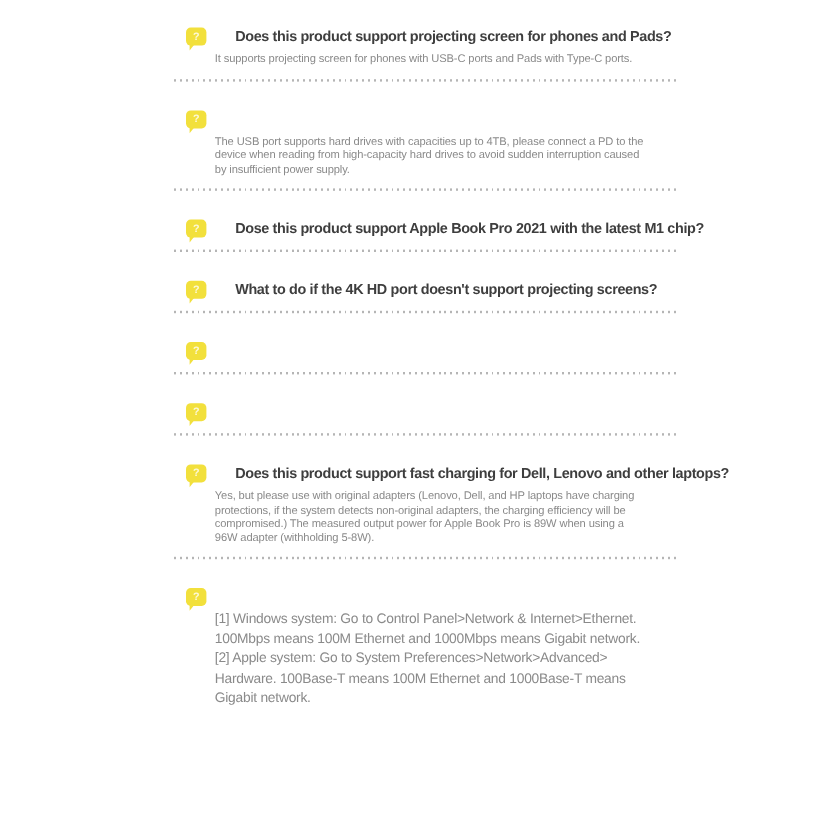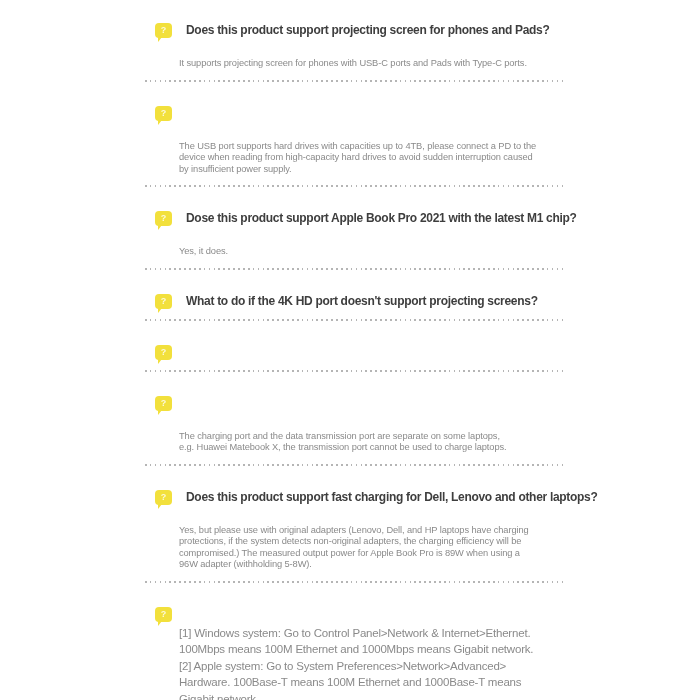--- a/index.html
+++ b/index.html
@@ -37,30 +37,30 @@
     border-width: 5px 4px 0 0;
     border-color: #F2E03C transparent transparent transparent;
   }
   .q-mark {
     font-size: 9px;
     font-weight: bold;
     color: rgba(255,255,255,0.8);
     line-height: 1;
   }
   .q-text {
-    margin-left: 14px;
+    margin-left: 24px;
     font-size: 12px;
     font-weight: bold;
     letter-spacing: -0.3px;
     line-height: 16px;
     color: #3E3E3E;
     white-space: nowrap;
   }
   .a-text {
-    margin: 20px 0 0 34px;
+    margin: 6px 0 0 34px;
     font-size: 9.3px;
     letter-spacing: -0.1px;
     line-height: 11.5px;
     color: #8A8A8A;
     white-space: pre;
   }
   .faq-item.large-answer .a-text {
     margin-top: 3px;
     font-size: 11.5px;
     letter-spacing: -0.2px;
@@ -105,21 +105,20 @@
   </section>
   <div class="sep"></div>
 
   <section class="faq-item">
     <div class="q-row">
       <span class="q-icon">
           <span class="q-mark">?</span>
         </span>
       <h2 class="q-text">Dose this product support Apple Book Pro 2021 with the latest M1 chip?</h2>
     </div>
-    <p class="a-text">Yes, it does.</p>
   </section>
   <div class="sep"></div>
 
   <section class="faq-item">
     <div class="q-row">
       <span class="q-icon">
           <span class="q-mark">?</span>
         </span>
       <h2 class="q-text">What to do if the 4K HD port doesn't support projecting screens?</h2>
     </div>
@@ -134,22 +133,20 @@
     </div>
   </section>
   <div class="sep"></div>
 
   <section class="faq-item">
     <div class="q-row">
       <span class="q-icon">
           <span class="q-mark">?</span>
         </span>
     </div>
-    <p class="a-text">The charging port and the data transmission port are separate on some laptops,
-e.g. Huawei Matebook X, the transmission port cannot be used to charge laptops.</p>
   </section>
   <div class="sep"></div>
 
   <section class="faq-item">
     <div class="q-row">
       <span class="q-icon">
           <span class="q-mark">?</span>
         </span>
       <h2 class="q-text">Does this product support fast charging for Dell, Lenovo and other laptops?</h2>
     </div>

